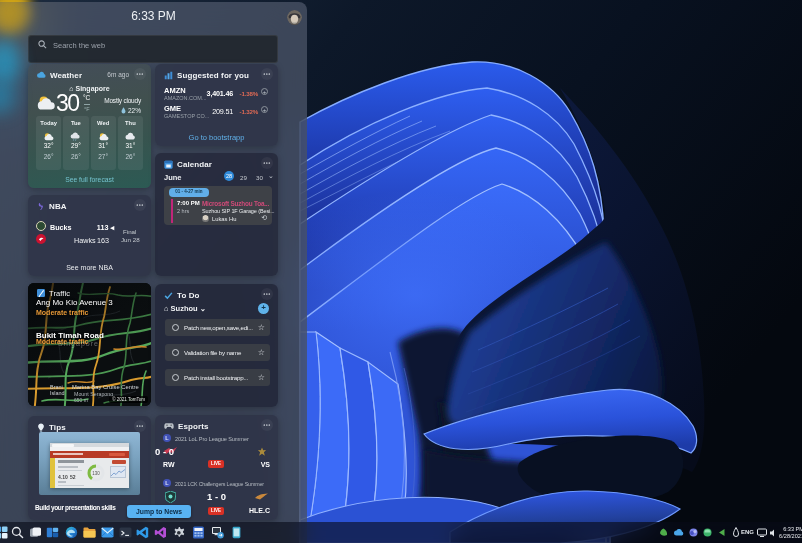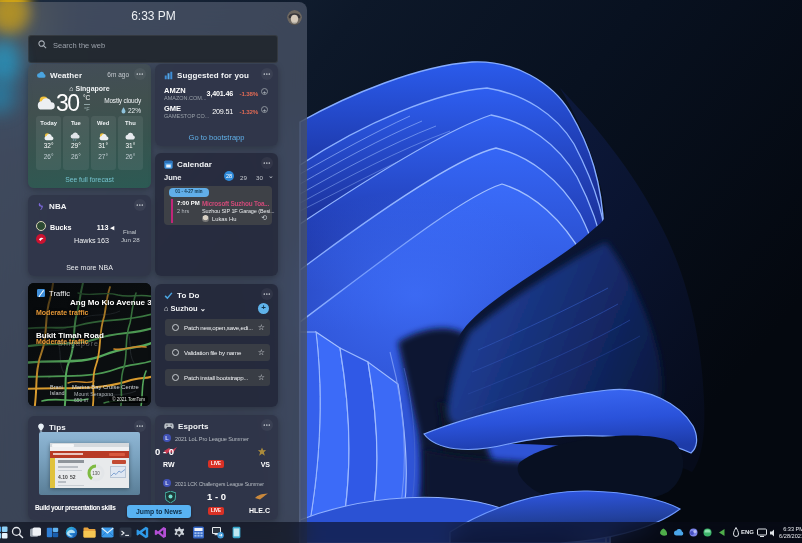--- a/index.html
+++ b/index.html
@@ -328,21 +328,21 @@
         </linearGradient>
       </defs>
     </svg>
     <div class="hdr" style="top:5px;">
       <svg width="8" height="8" viewBox="0 0 12 12">
             <rect width="12" height="12" rx="2" fill="#3f8fd9"></rect>
             <path d="M3,12 C5,8 7,6 10,2" stroke="#fff" stroke-width="1.6" fill="none"></path>
           </svg>
       <span class="title" style="font-weight:normal;font-size:7.5px;">Traffic</span>
     </div>
-    <div class="abs" style="left:8px;top:15px;font-size:8px;font-weight:bold;color:#fff;text-shadow:0 0 3px #000;margin-left:34px;">Ang Mo Kio Avenue 3</div>
+    <div class="abs" style="left:8px;top:15px;font-size:8px;font-weight:normal;color:#fff;text-shadow:0 0 3px #000;">Ang Mo Kio Avenue 3</div>
     <div class="abs" style="left:8px;top:26px;font-size:7px;font-weight:bold;color:#e89a38;text-shadow:0 0 3px #000;">Moderate traffic</div>
     <div class="abs" style="left:8px;top:48px;font-size:8px;font-weight:bold;color:#fff;text-shadow:0 0 3px #000;">Bukit Timah Road</div>
     <div class="abs" style="left:8px;top:55px;font-size:7px;font-weight:bold;color:#e89a38;text-shadow:0 0 3px #000;">Moderate traffic</div>
     <div class="abs" style="left:30px;top:57px;font-size:7px;color:rgba(255,255,255,0.35);letter-spacing:1px;">Singapore</div>
     <div class="abs" style="left:22px;top:101px;font-size:5.5px;color:#cdd2d6;line-height:6px;">Brani<br>Island</div>
     <div class="abs" style="left:44px;top:101px;font-size:5.8px;color:#d6dadd;">Marina Bay Cruise Centre</div>
     <div class="abs" style="left:46px;top:108px;font-size:5.3px;color:#aeb4b9;">Mount Serapong</div>
     <div class="abs" style="left:46px;top:114px;font-size:5px;color:#aeb4b9;">650 m</div>
     <div class="abs" style="right:3px;bottom:3px;background:rgba(0,0,0,0.75);border-radius:2px;font-size:4.5px;color:#e8e8e8;padding:1px 3px;">© 2021 TomTom</div>
   </div>

